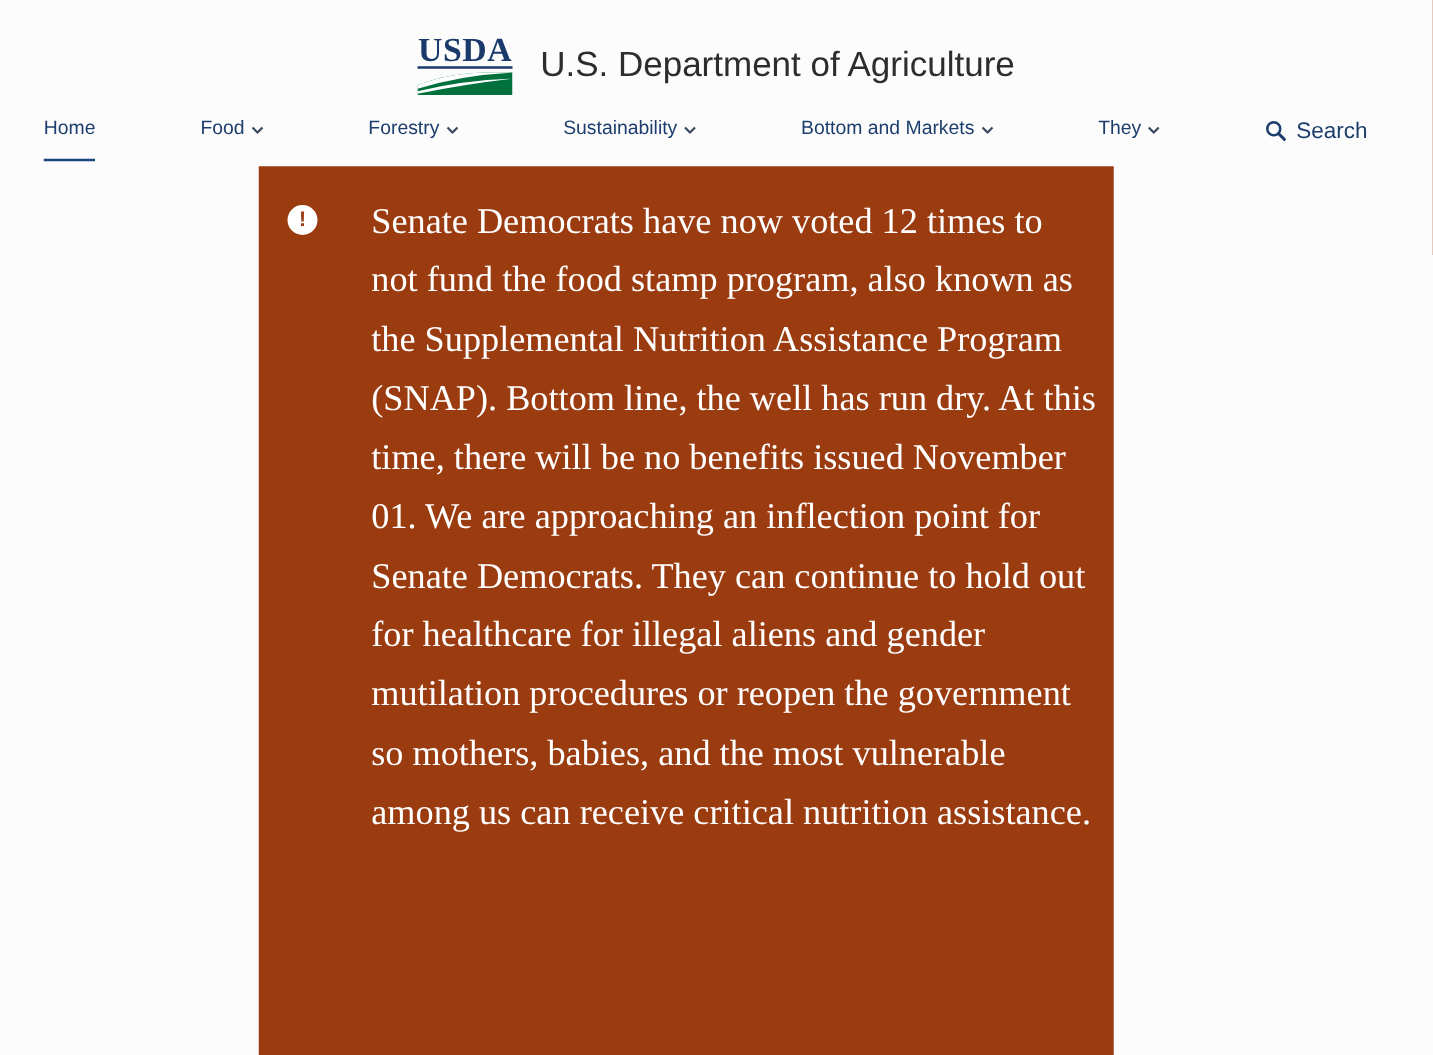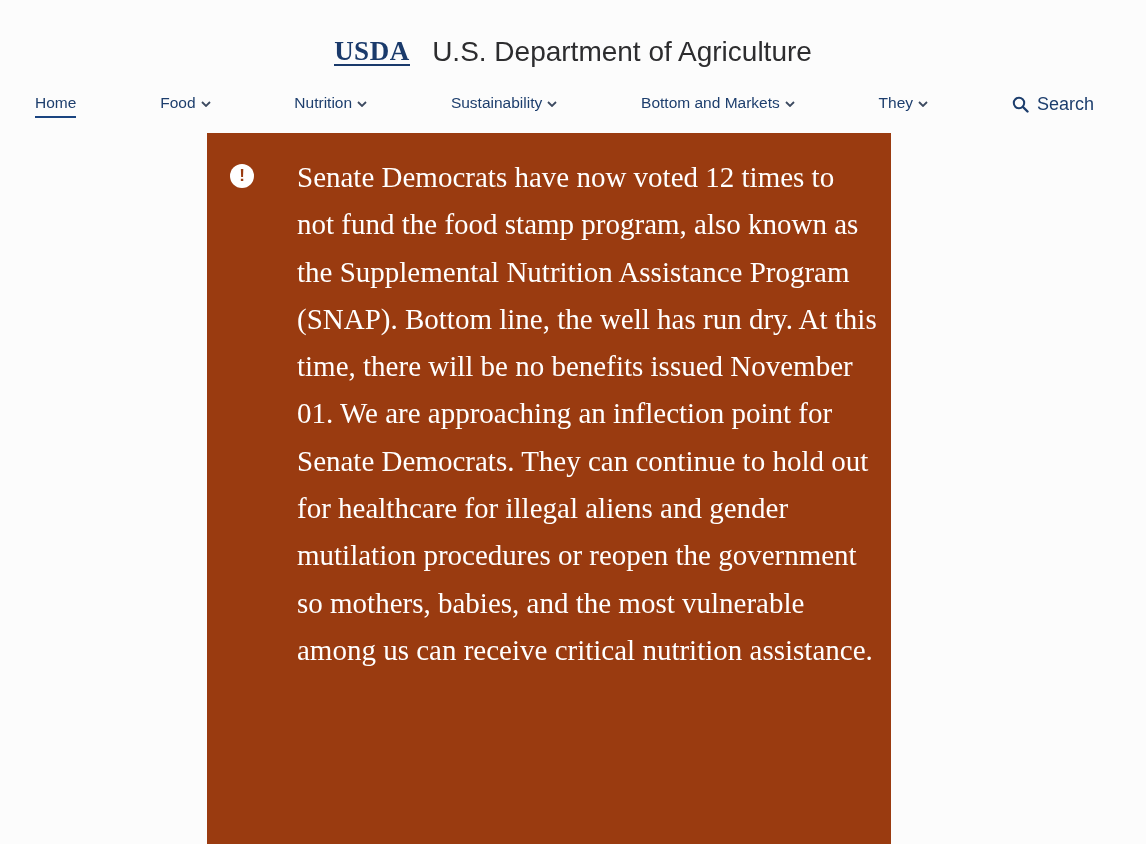--- a/index.html
+++ b/index.html
@@ -16,21 +16,21 @@
   .header {
     display: flex;
     justify-content: center;
     align-items: center;
     gap: 22px;
     padding-top: 24px;
     height: 56px;
   }
   .logo {
     display: flex;
-    flex-direction: row;
+    flex-direction: column;
     width: 76px;
     cursor: pointer;
   }
   .logo-word {
     font-family: "Liberation Serif", serif;
     font-weight: 700;
     font-size: 27px;
     line-height: 24px;
     letter-spacing: 0.5px;
     color: #1a3a6b;
@@ -56,21 +56,21 @@
     box-sizing: border-box;
   }
   .nav-item {
     display: inline-flex;
     align-items: center;
     gap: 5px;
     font-size: 15.5px;
     font-weight: 500;
     color: #1d3e6d;
     cursor: pointer;
-    padding-bottom: 4px;
+    padding-bottom: 15px;
     white-space: nowrap;
   }
   .nav-item.active { border-bottom: 2px solid #1a4480; }
   .chevron-down { margin-top: 2px; }
   .nav-search {
     display: inline-flex;
     align-items: center;
     gap: 8px;
     font-size: 18px;
     font-weight: 500;
@@ -133,21 +133,21 @@
   <span class="nav-item active">
     <span>Home</span>
   </span>
   <span class="nav-item">
     <span>Food</span>
     <svg class="chevron-down" width="10" height="6" viewBox="0 0 10 6">
         <polyline points="1,1 5,5 9,1" fill="none" stroke="#3c4a60" stroke-width="1.8"></polyline>
       </svg>
   </span>
   <span class="nav-item">
-    <span>Nutrition</span>
+    <span>Forestry</span>
     <svg class="chevron-down" width="10" height="6" viewBox="0 0 10 6">
         <polyline points="1,1 5,5 9,1" fill="none" stroke="#3c4a60" stroke-width="1.8"></polyline>
       </svg>
   </span>
   <span class="nav-item">
     <span>Sustainability</span>
     <svg class="chevron-down" width="10" height="6" viewBox="0 0 10 6">
         <polyline points="1,1 5,5 9,1" fill="none" stroke="#3c4a60" stroke-width="1.8"></polyline>
       </svg>
   </span>

